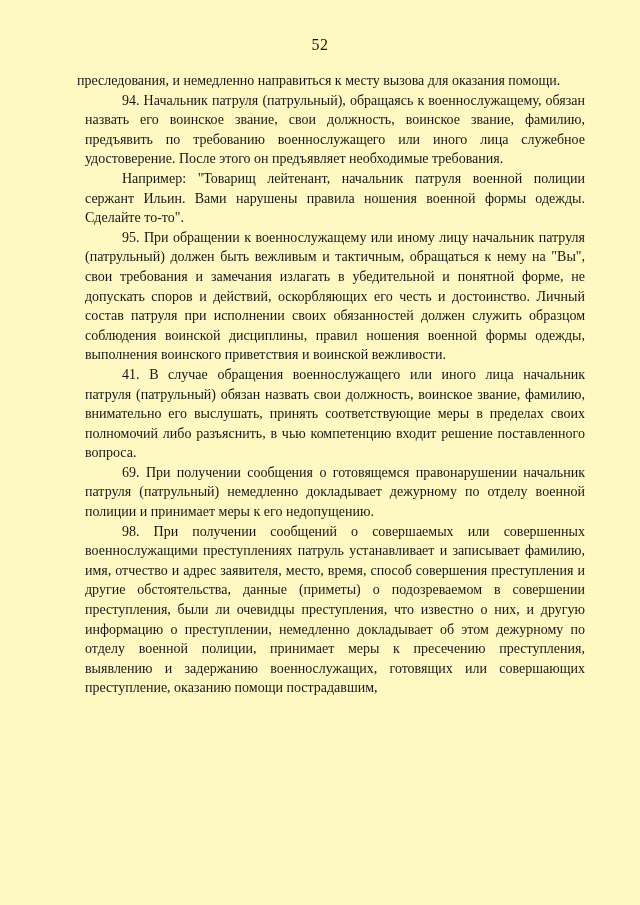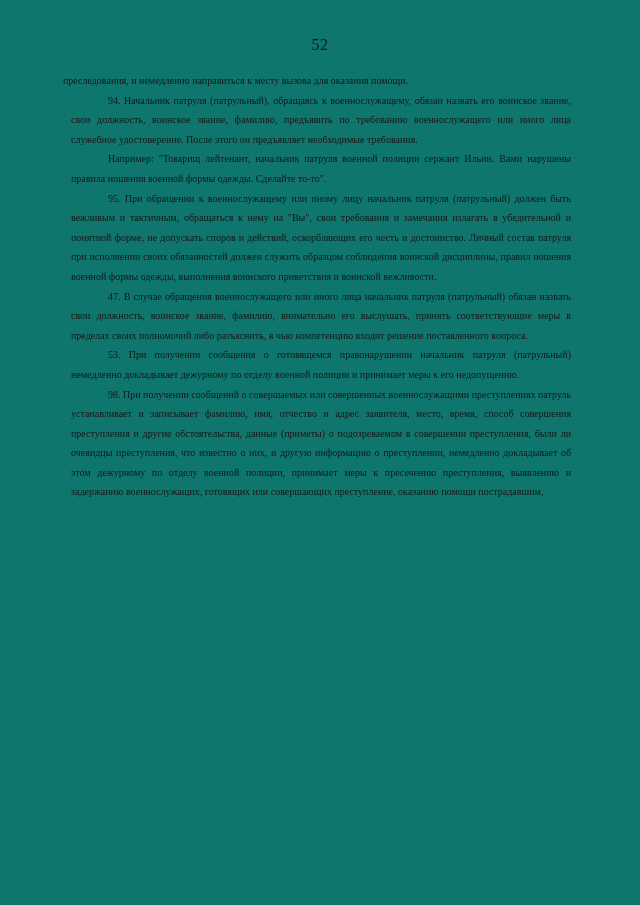--- a/index.html
+++ b/index.html
@@ -4,40 +4,40 @@
 <style>
   html, body {
     margin: 0;
     padding: 0;
     background: #ffffff;
   }
   .page {
     position: relative;
     width: 640px;
     height: 905px;
-    background: #0f766e;
+    background: #fef9c3;
     font-family: "Liberation Serif", "DejaVu Serif", serif;
     color: #161616;
     overflow: hidden;
   }
   .page-number {
     position: absolute;
     top: 36px;
     left: 0;
     width: 100%;
     text-align: center;
     font-size: 16px;
     letter-spacing: 0.5px;
   }
   .content {
     position: absolute;
     top: 71px;
-    left: 63px;
+    left: 77px;
     width: 508px;
-    font-size: 10px;
+    font-size: 14px;
     line-height: 19.6px;
     text-align: justify;
     text-justify: inter-word;
   }
   .content p {
     margin: 0;
     padding: 0;
   }
   .content p.indent {
     text-indent: 37px;
@@ -48,17 +48,17 @@
 <body>
 
 <div class="page">
   <div class="page-number">52</div>
 
   <div class="content">
     <p>преследования, и немедленно направиться к месту вызова для оказания помощи.</p>
     <p class="indent">94. Начальник патруля (патрульный), обращаясь к военнослужащему, обязан назвать его воинское звание, свои должность, воинское звание, фамилию, предъявить по требованию военнослужащего или иного лица служебное удостоверение. После этого он предъявляет необходимые требования.</p>
     <p class="indent">Например: "Товарищ лейтенант, начальник патруля военной полиции сержант Ильин. Вами нарушены правила ношения военной формы одежды. Сделайте то-то".</p>
     <p class="indent">95. При обращении к военнослужащему или иному лицу начальник патруля (патрульный) должен быть вежливым и тактичным, обращаться к нему на "Вы", свои требования и замечания излагать в убедительной и понятной форме, не допускать споров и действий, оскорбляющих его честь и достоинство. Личный состав патруля при исполнении своих обязанностей должен служить образцом соблюдения воинской дисциплины, правил ношения военной формы одежды, выполнения воинского приветствия и воинской вежливости.</p>
-    <p class="indent">47. В случае обращения военнослужащего или иного лица начальник патруля (патрульный) обязан назвать свои должность, воинское звание, фамилию, внимательно его выслушать, принять соответствующие меры в пределах своих полномочий либо разъяснить, в чью компетенцию входит решение поставленного вопроса.</p>
-    <p class="indent">53. При получении сообщения о готовящемся правонарушении начальник патруля (патрульный) немедленно докладывает дежурному по отделу военной полиции и принимает меры к его недопущению.</p>
+    <p class="indent">41. В случае обращения военнослужащего или иного лица начальник патруля (патрульный) обязан назвать свои должность, воинское звание, фамилию, внимательно его выслушать, принять соответствующие меры в пределах своих полномочий либо разъяснить, в чью компетенцию входит решение поставленного вопроса.</p>
+    <p class="indent">69. При получении сообщения о готовящемся правонарушении начальник патруля (патрульный) немедленно докладывает дежурному по отделу военной полиции и принимает меры к его недопущению.</p>
     <p class="indent">98. При получении сообщений о совершаемых или совершенных военнослужащими преступлениях патруль устанавливает и записывает фамилию, имя, отчество и адрес заявителя, место, время, способ совершения преступления и другие обстоятельства, данные (приметы) о подозреваемом в совершении преступления, были ли очевидцы преступления, что известно о них, и другую информацию о преступлении, немедленно докладывает об этом дежурному по отделу военной полиции, принимает меры к пресечению преступления, выявлению и задержанию военнослужащих, готовящих или совершающих преступление, оказанию помощи пострадавшим,</p>
   </div>
 </div>
 
 </body></html>

